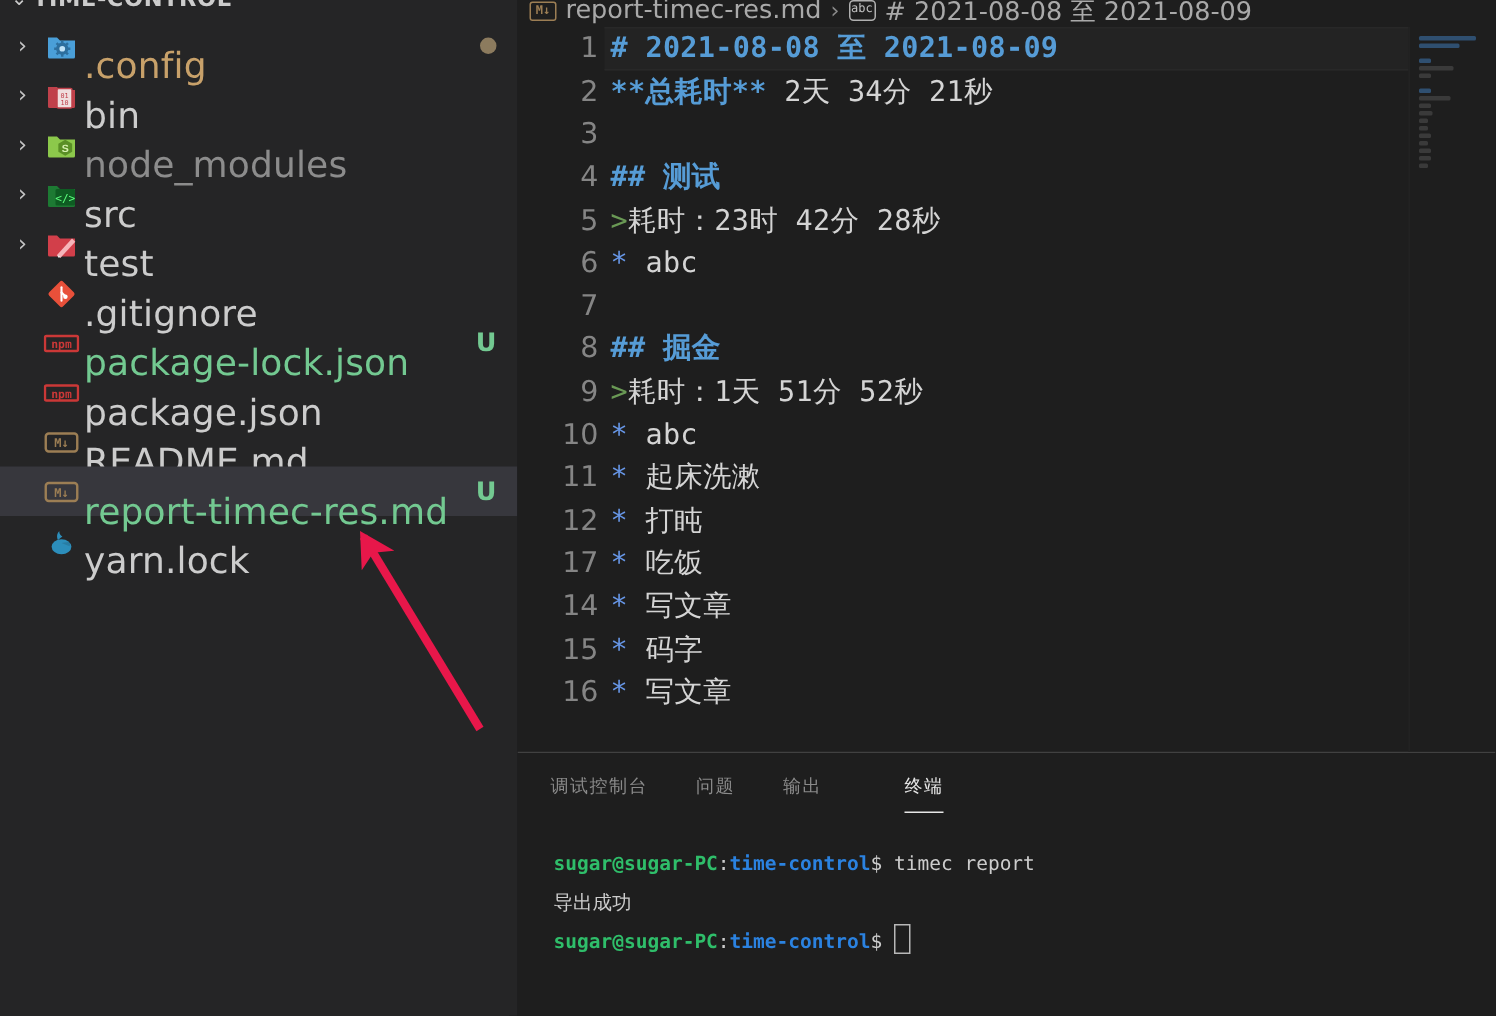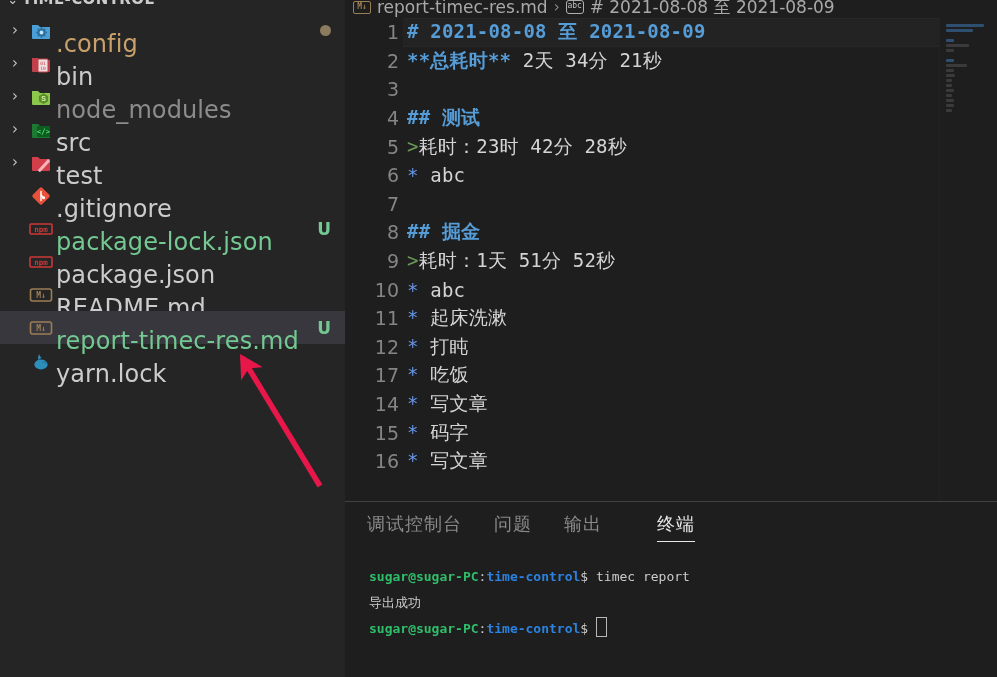--- a/index.html
+++ b/index.html
@@ -232,21 +232,21 @@
   }
   .panel-tabs {
     height: 44px;
     flex: 0 0 44px;
     display: flex;
     align-items: center;
     padding-left: 22px;
     gap: 32px;
   }
   .ptab {
-    font-size: 18px;
+    font-size: 12px;
     color: #8a8a8a;
     position: relative;
     height: 42px;
     display: flex;
     align-items: center;
     letter-spacing: 1px;
     white-space: nowrap;
   }
   .ptab.active { color: #e7e7e7; margin-left: 23px; }
   .ptab.active::after {

